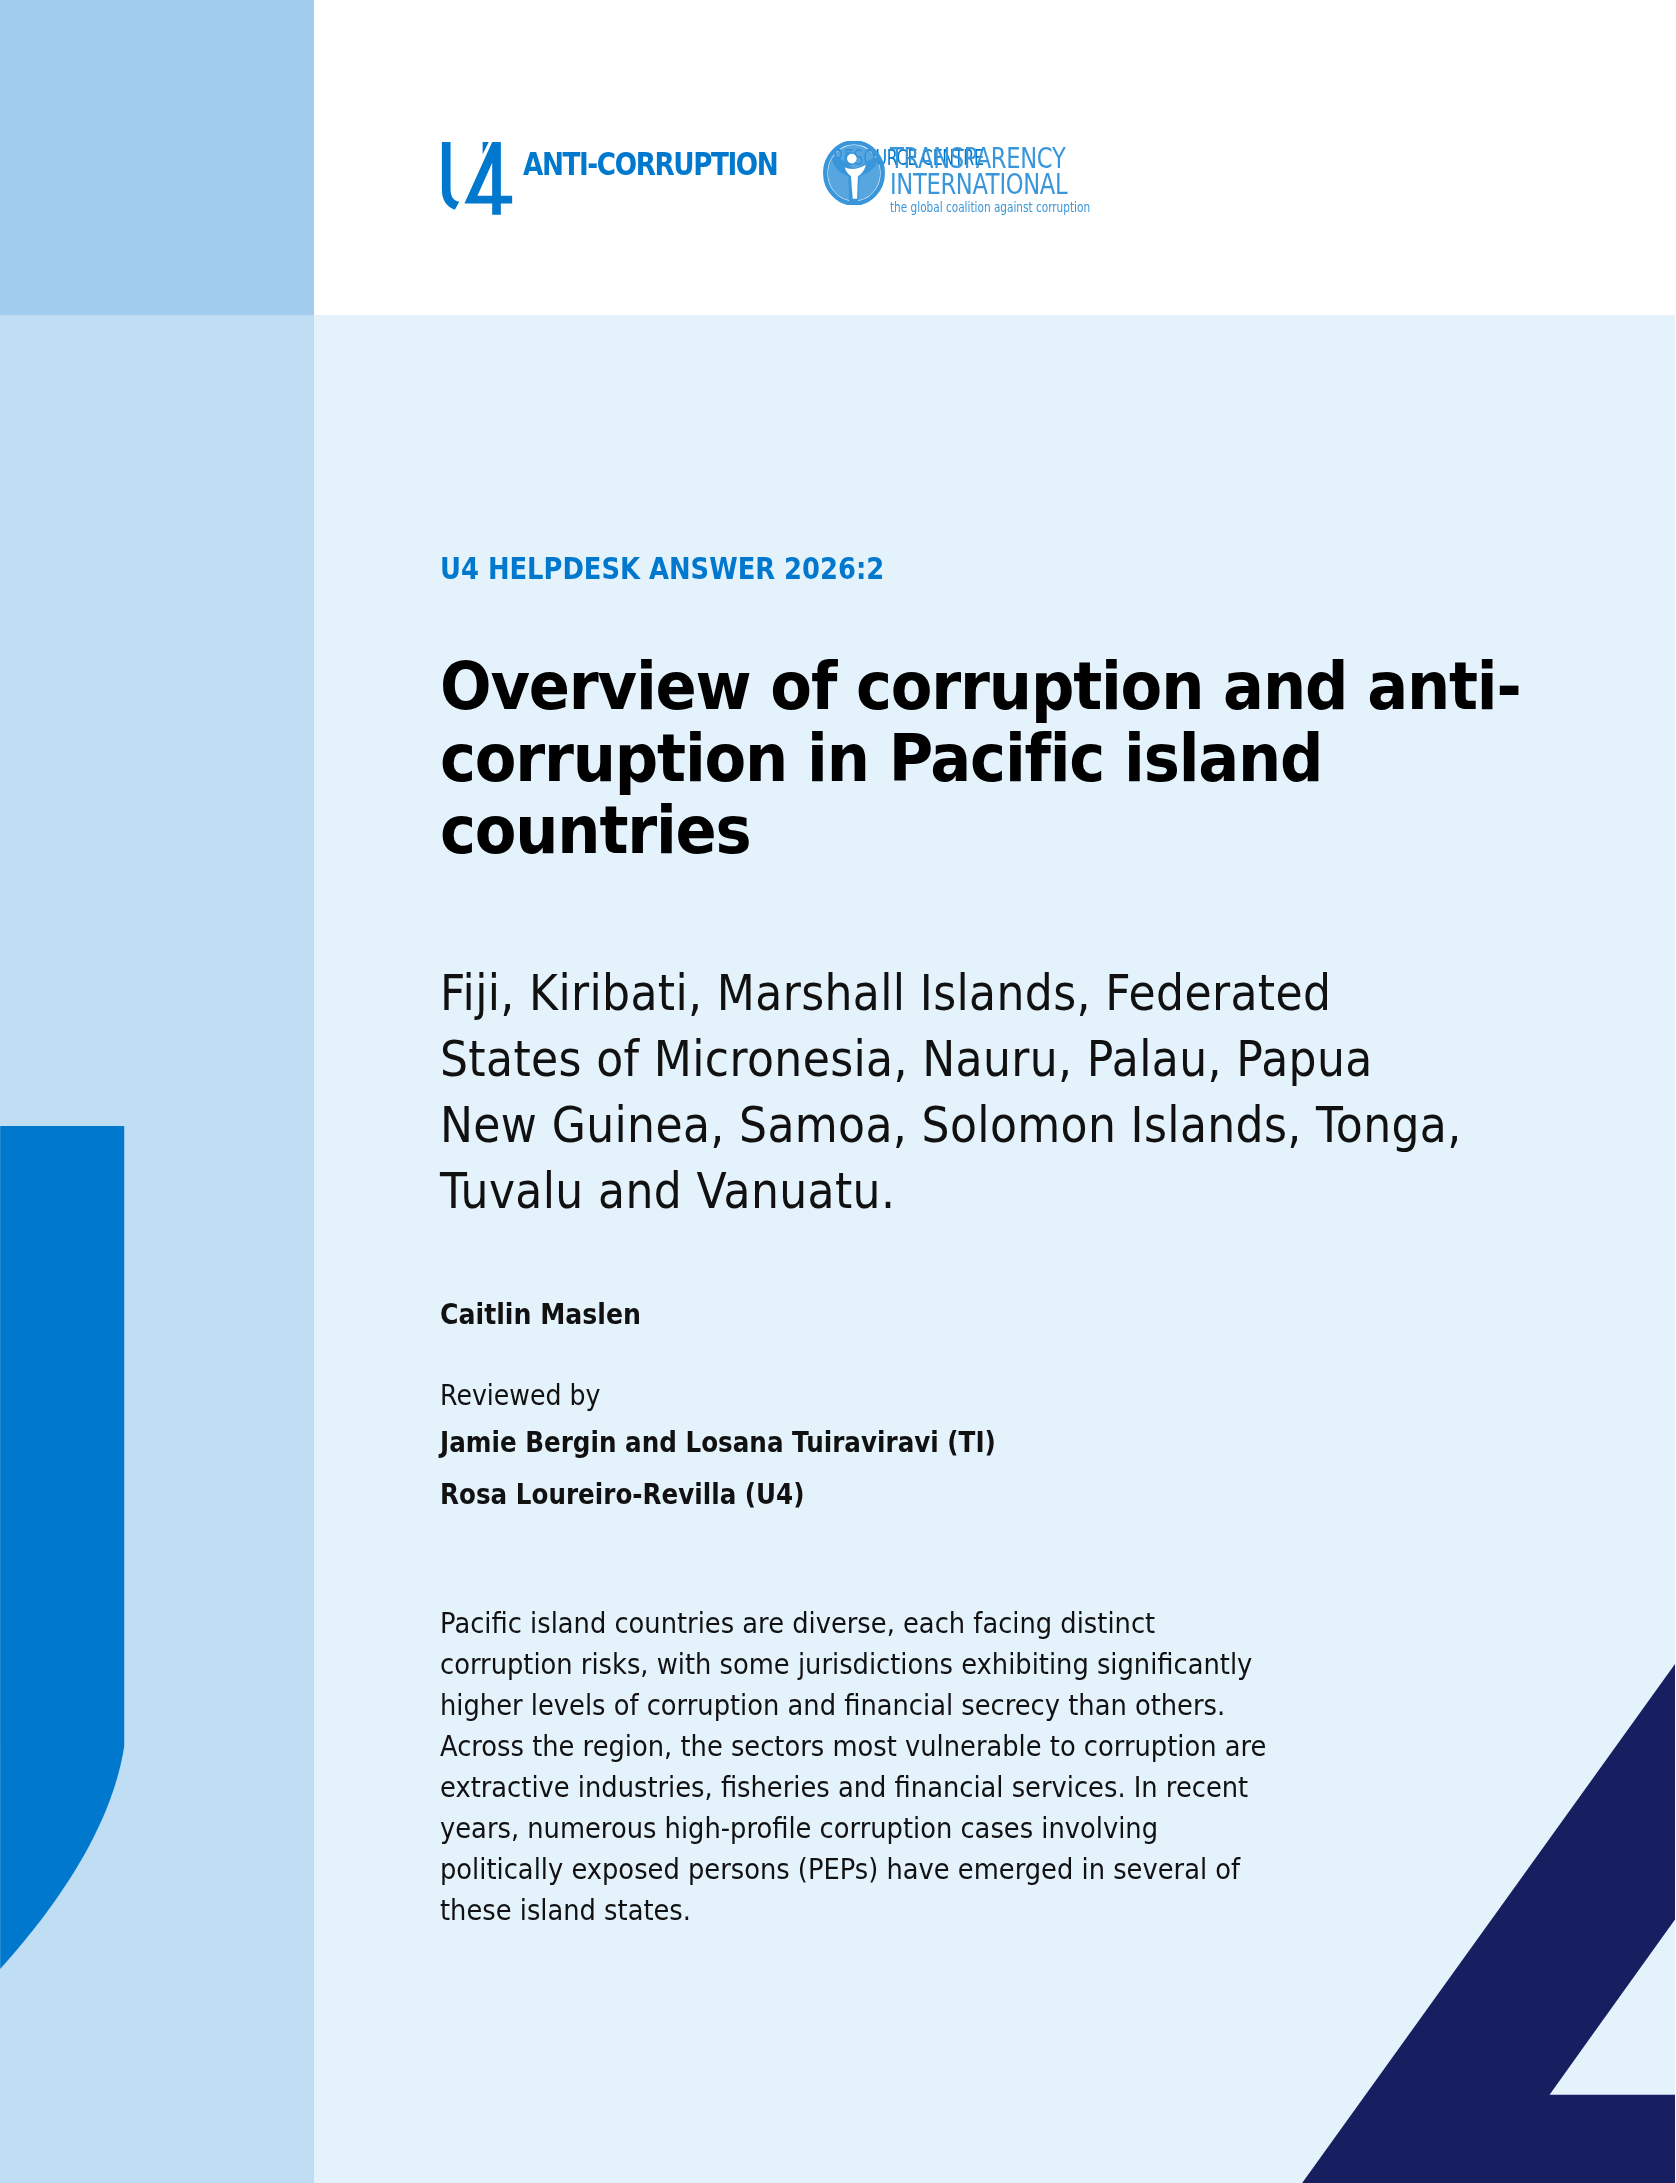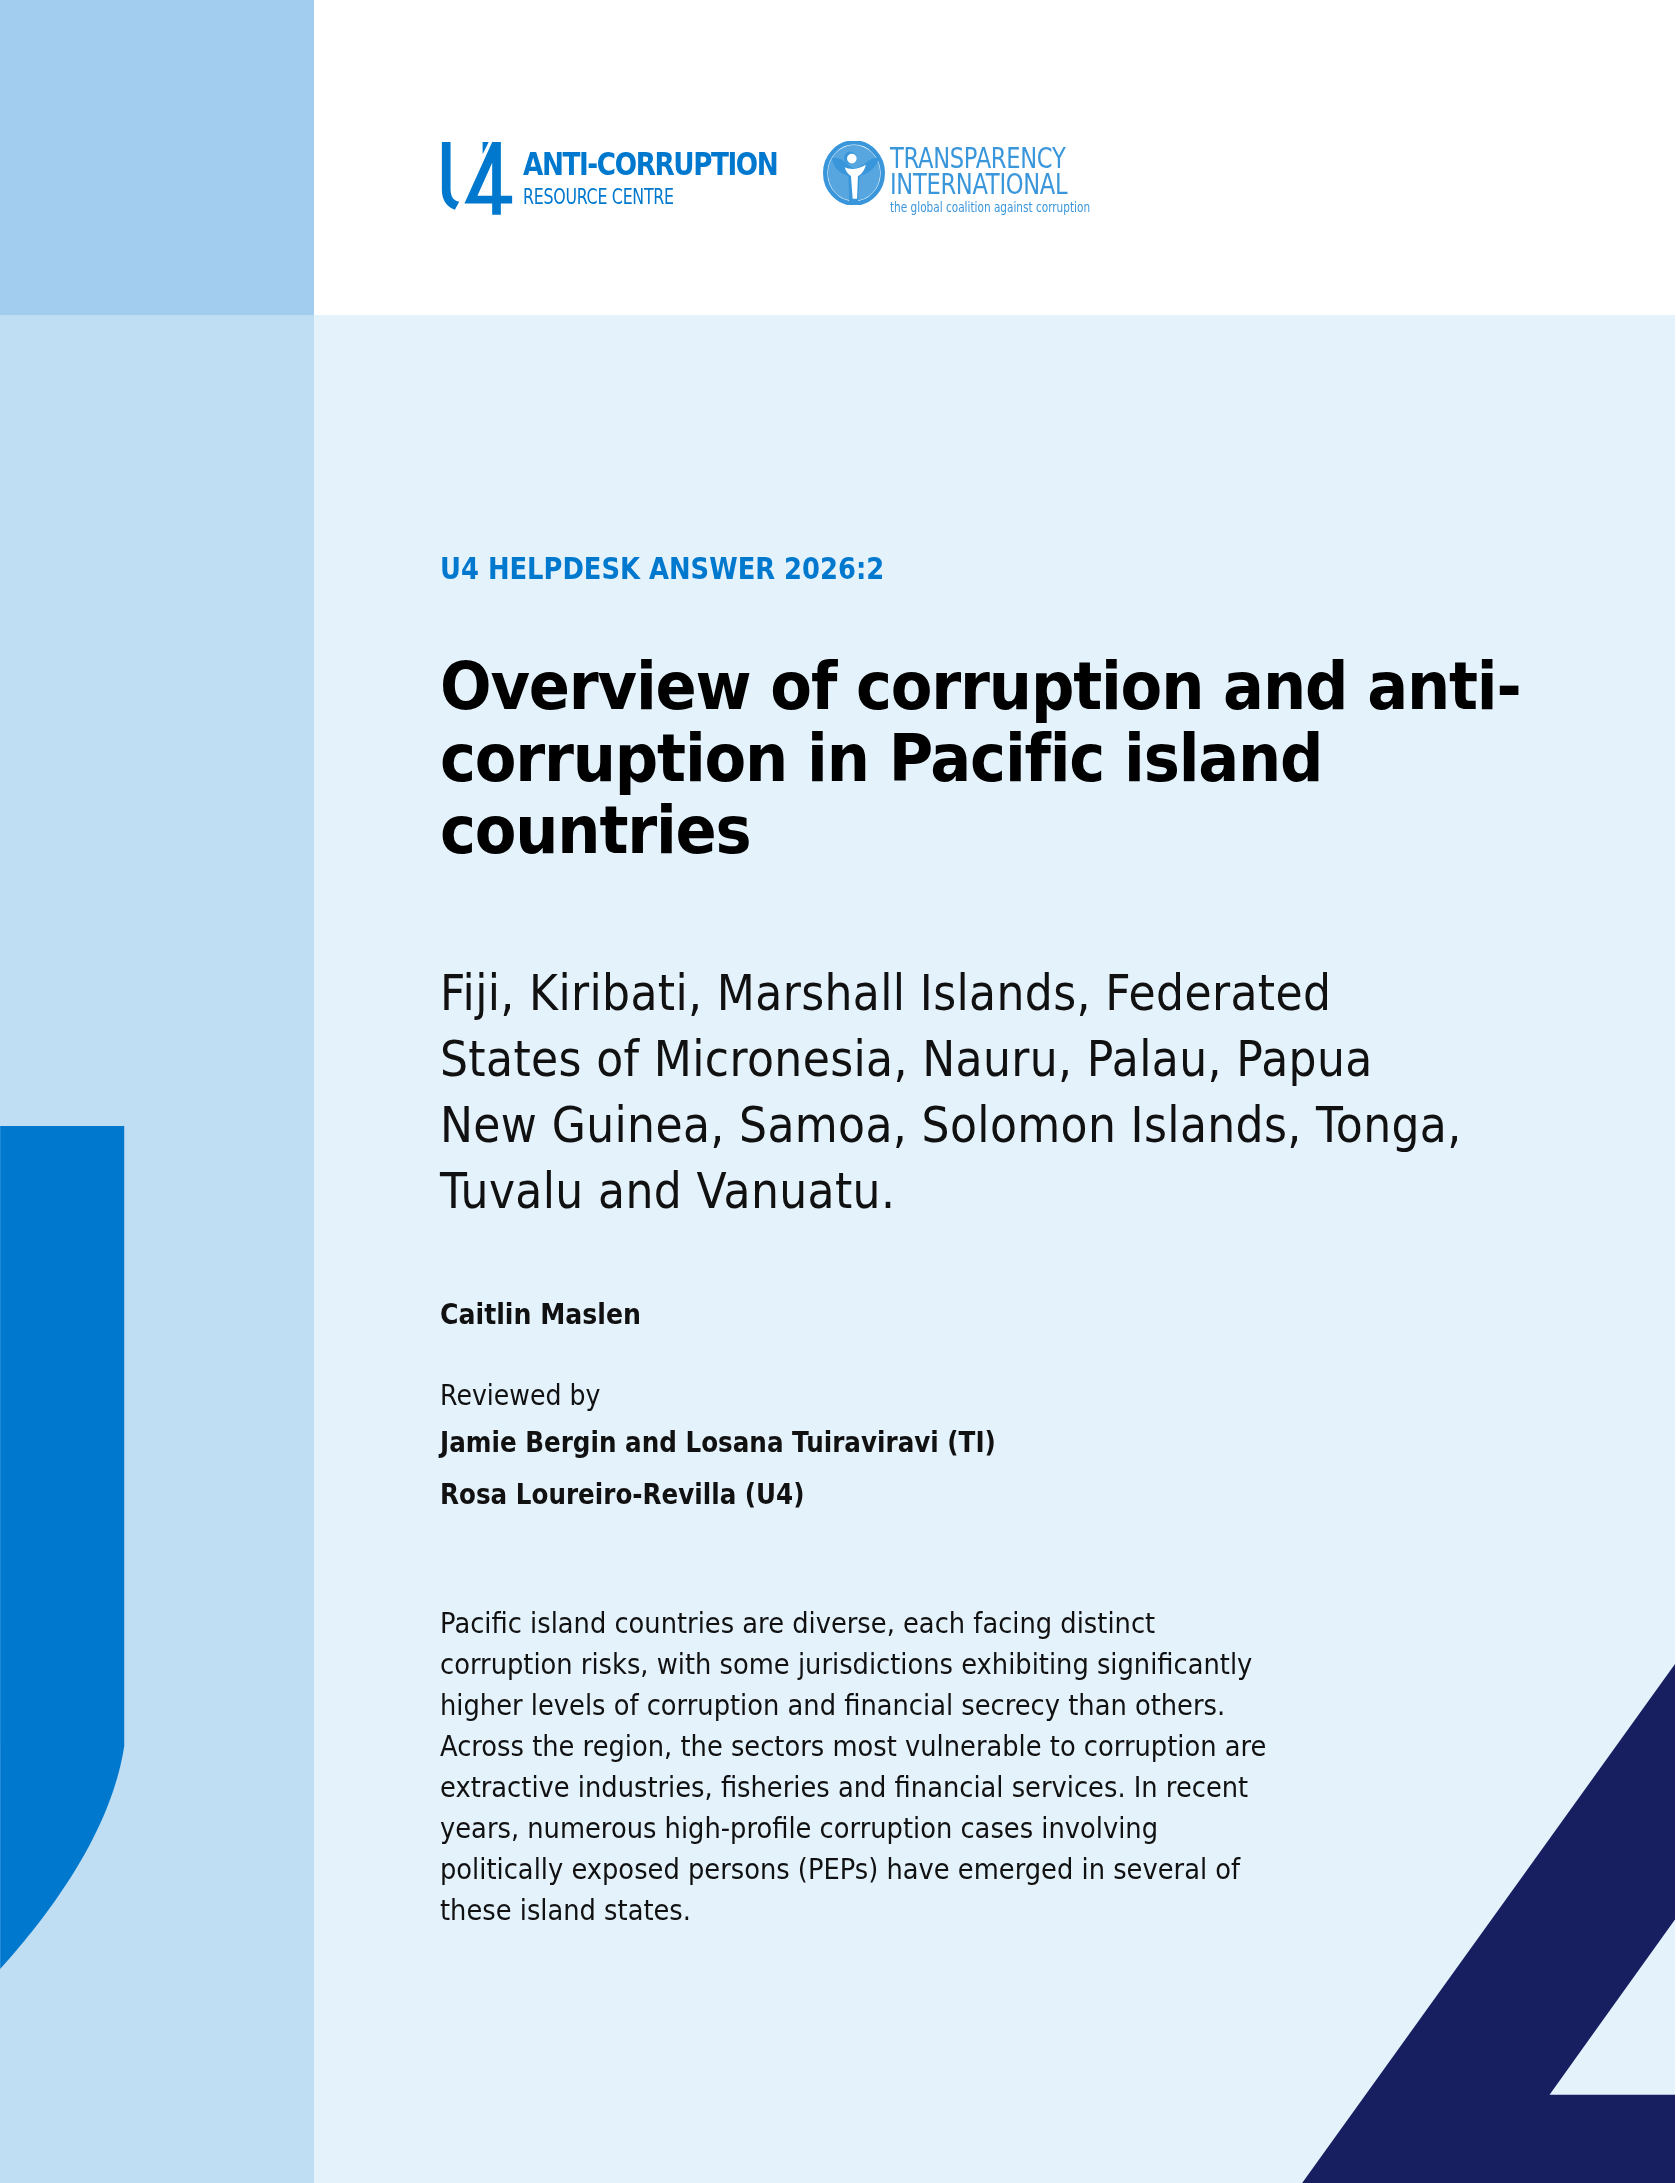--- a/index.html
+++ b/index.html
@@ -10,21 +10,21 @@
   .header-white { position: absolute; left: 314px; top: 0; width: 1361px; height: 315px; background: #ffffff; }
   .stripe-top { position: absolute; left: 0; top: 0; width: 314px; height: 315px; background: #A3CDEE; }
   .stripe-main { position: absolute; left: 0; top: 315px; width: 314px; height: 2054px; background: #BFDDF3; }
 
   .u-shape { position: absolute; left: 0; top: 1126px; width: 127px; height: 843px; }
   .four-shape { position: absolute; left: 1258px; top: 1659px; width: 419px; height: 585px; }
 
   
   .logo-u4 { position: absolute; left: 441px; top: 141px; height: 74px; display: flex; align-items: flex-start; }
   .u4-mark { width: 72px; height: 74px; }
-  .u4-text { margin-left: 9.6px; display: flex; flex-direction: column; color: #0078CE; }
+  .u4-text { margin-left: 9.6px; display: flex; flex-direction: row; color: #0078CE; }
   .u4-line1 { font-family: "DejaVu Sans", sans-serif; font-weight: bold; font-size: 32px; letter-spacing: -1.7px;
               line-height: 1; margin-top: 7px; transform: scaleX(0.82); transform-origin: left; white-space: nowrap; }
   .u4-line2 { font-family: "DejaVu Sans", sans-serif; font-size: 22px; line-height: 1; margin-top: 6.1px;
               transform: scaleX(0.72); transform-origin: left; white-space: nowrap; letter-spacing: -0.4px; }
 
   .logo-ti { position: absolute; left: 823px; top: 141px; height: 79px; display: flex; align-items: flex-start; }
   .ti-mark { width: 62px; height: 64px; }
   .ti-text { margin-left: 5.2px; display: flex; flex-direction: column; color: #3A96DA; }
   .ti-line1, .ti-line2 { font-family: "DejaVu Sans", sans-serif; font-size: 29px; line-height: 26px; letter-spacing: -0.4px;
               transform: scaleX(0.78); transform-origin: left; white-space: nowrap; }

